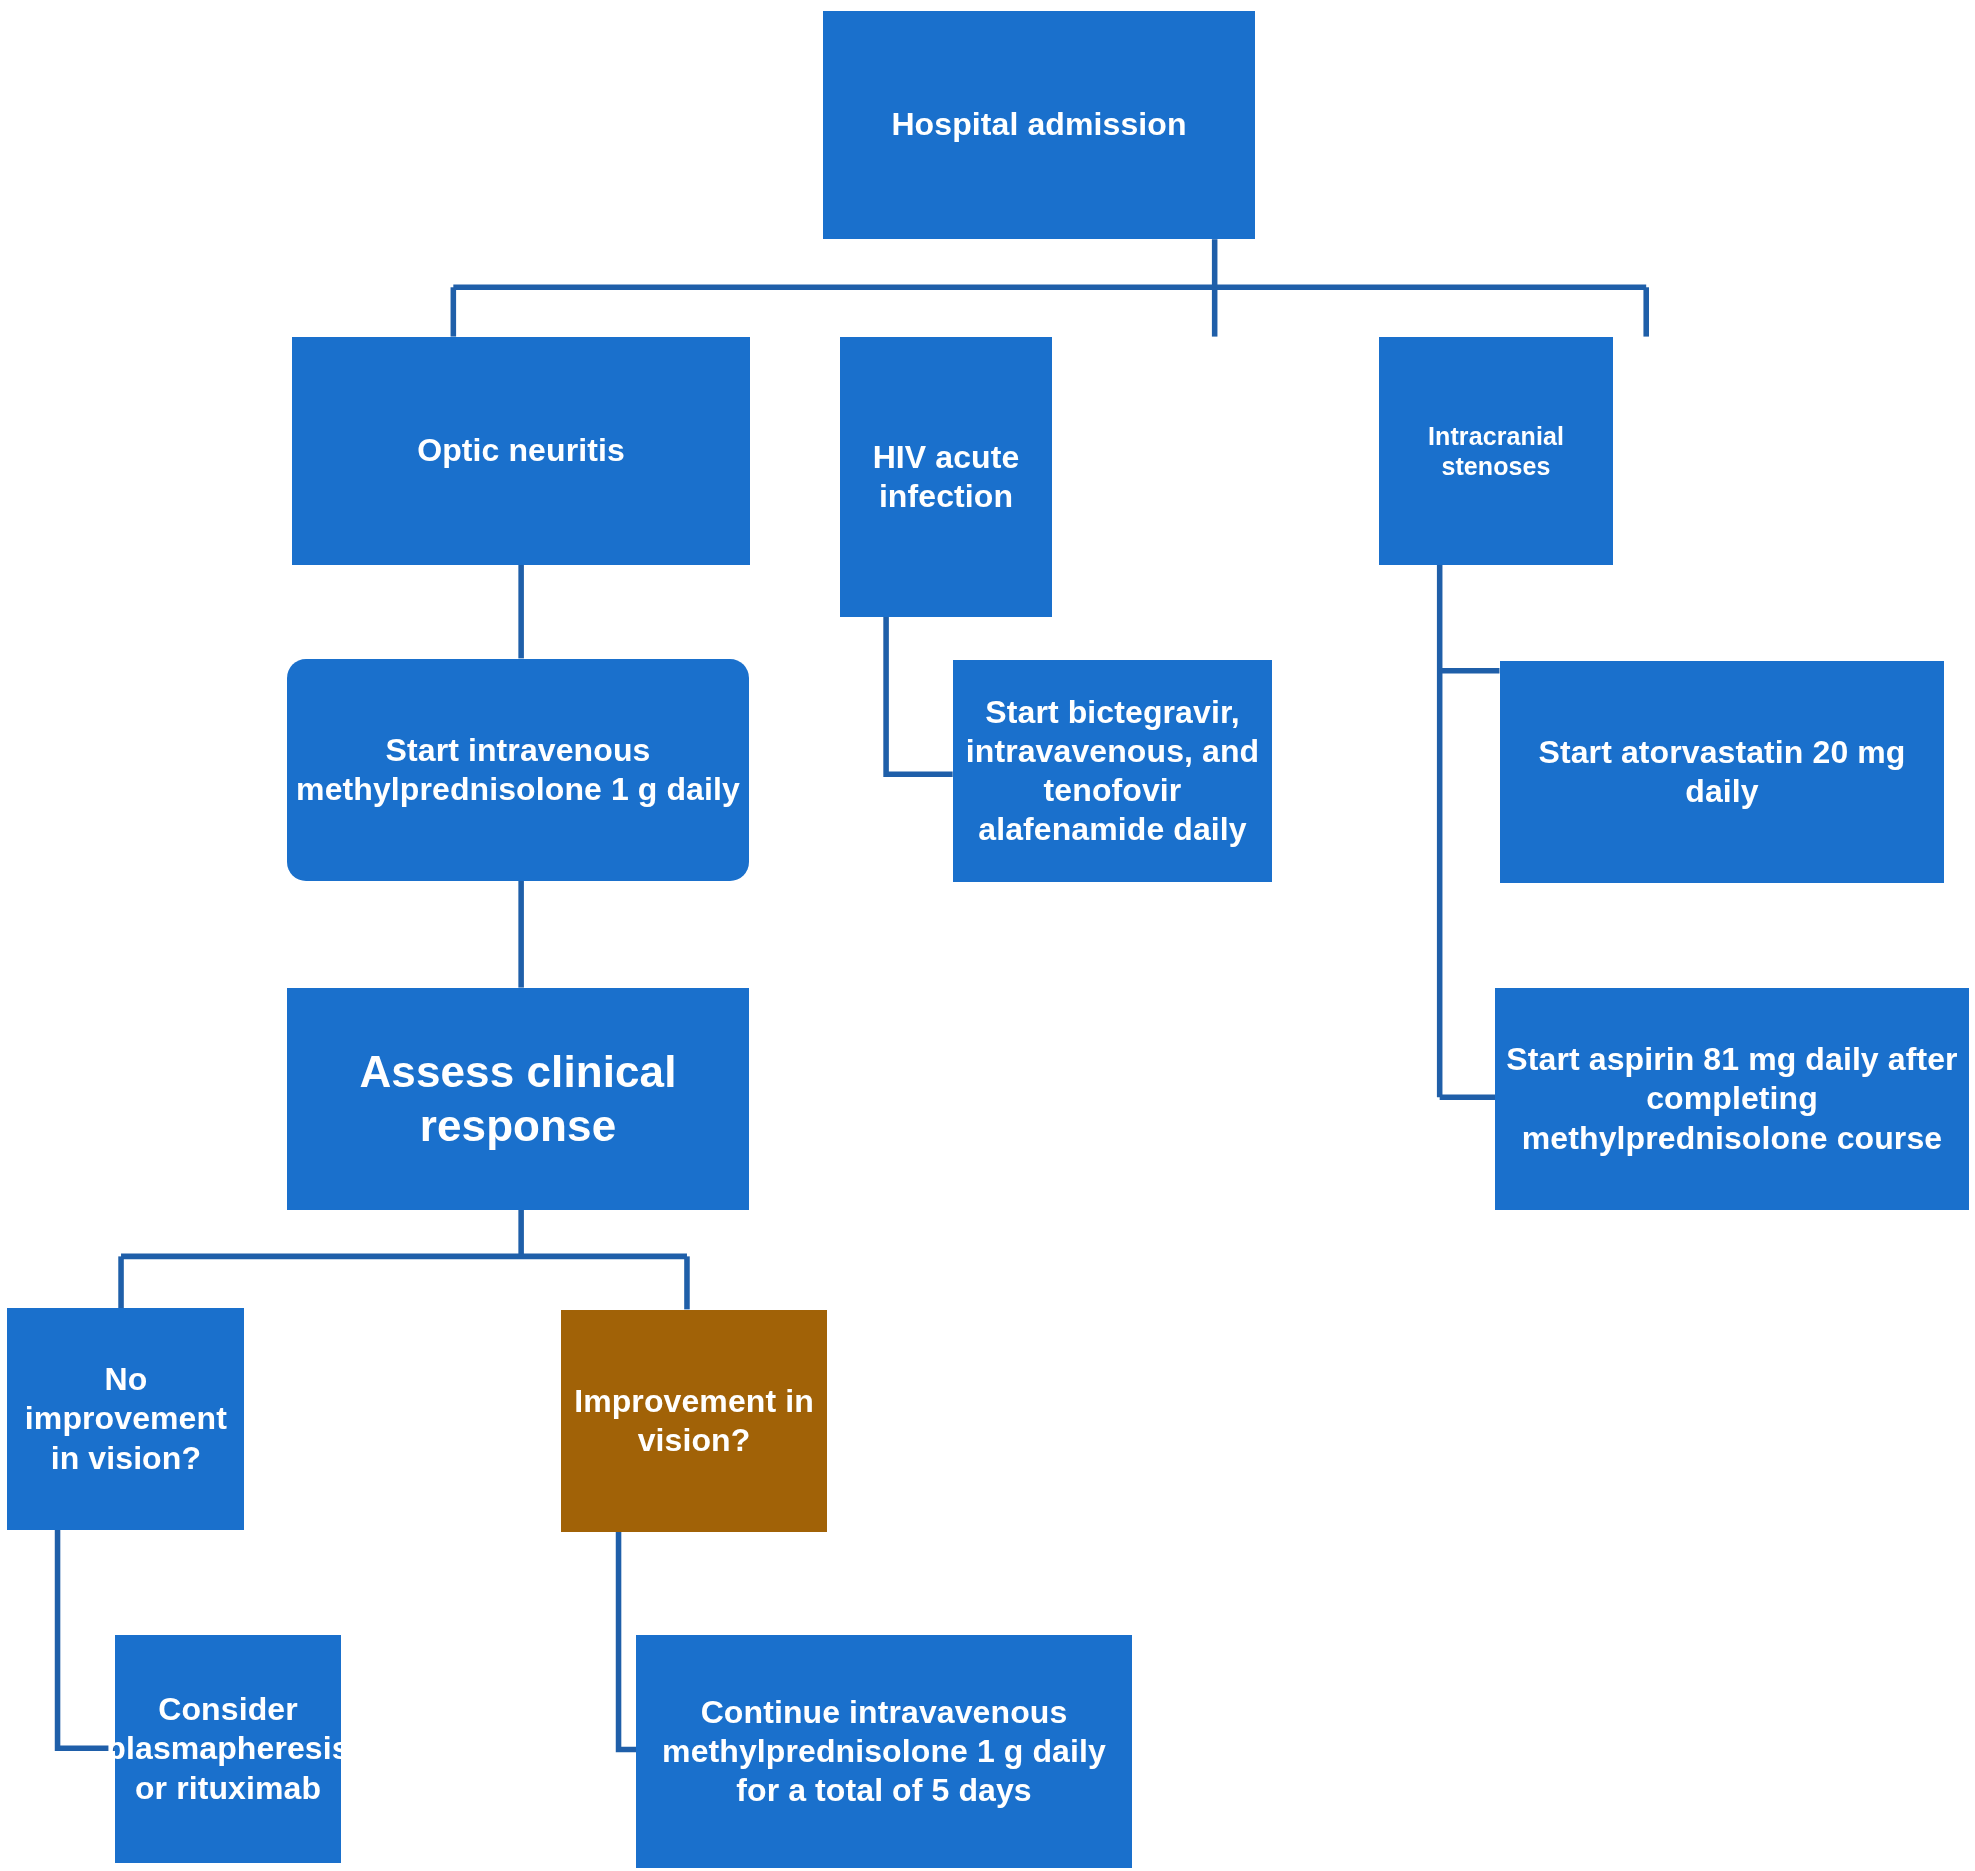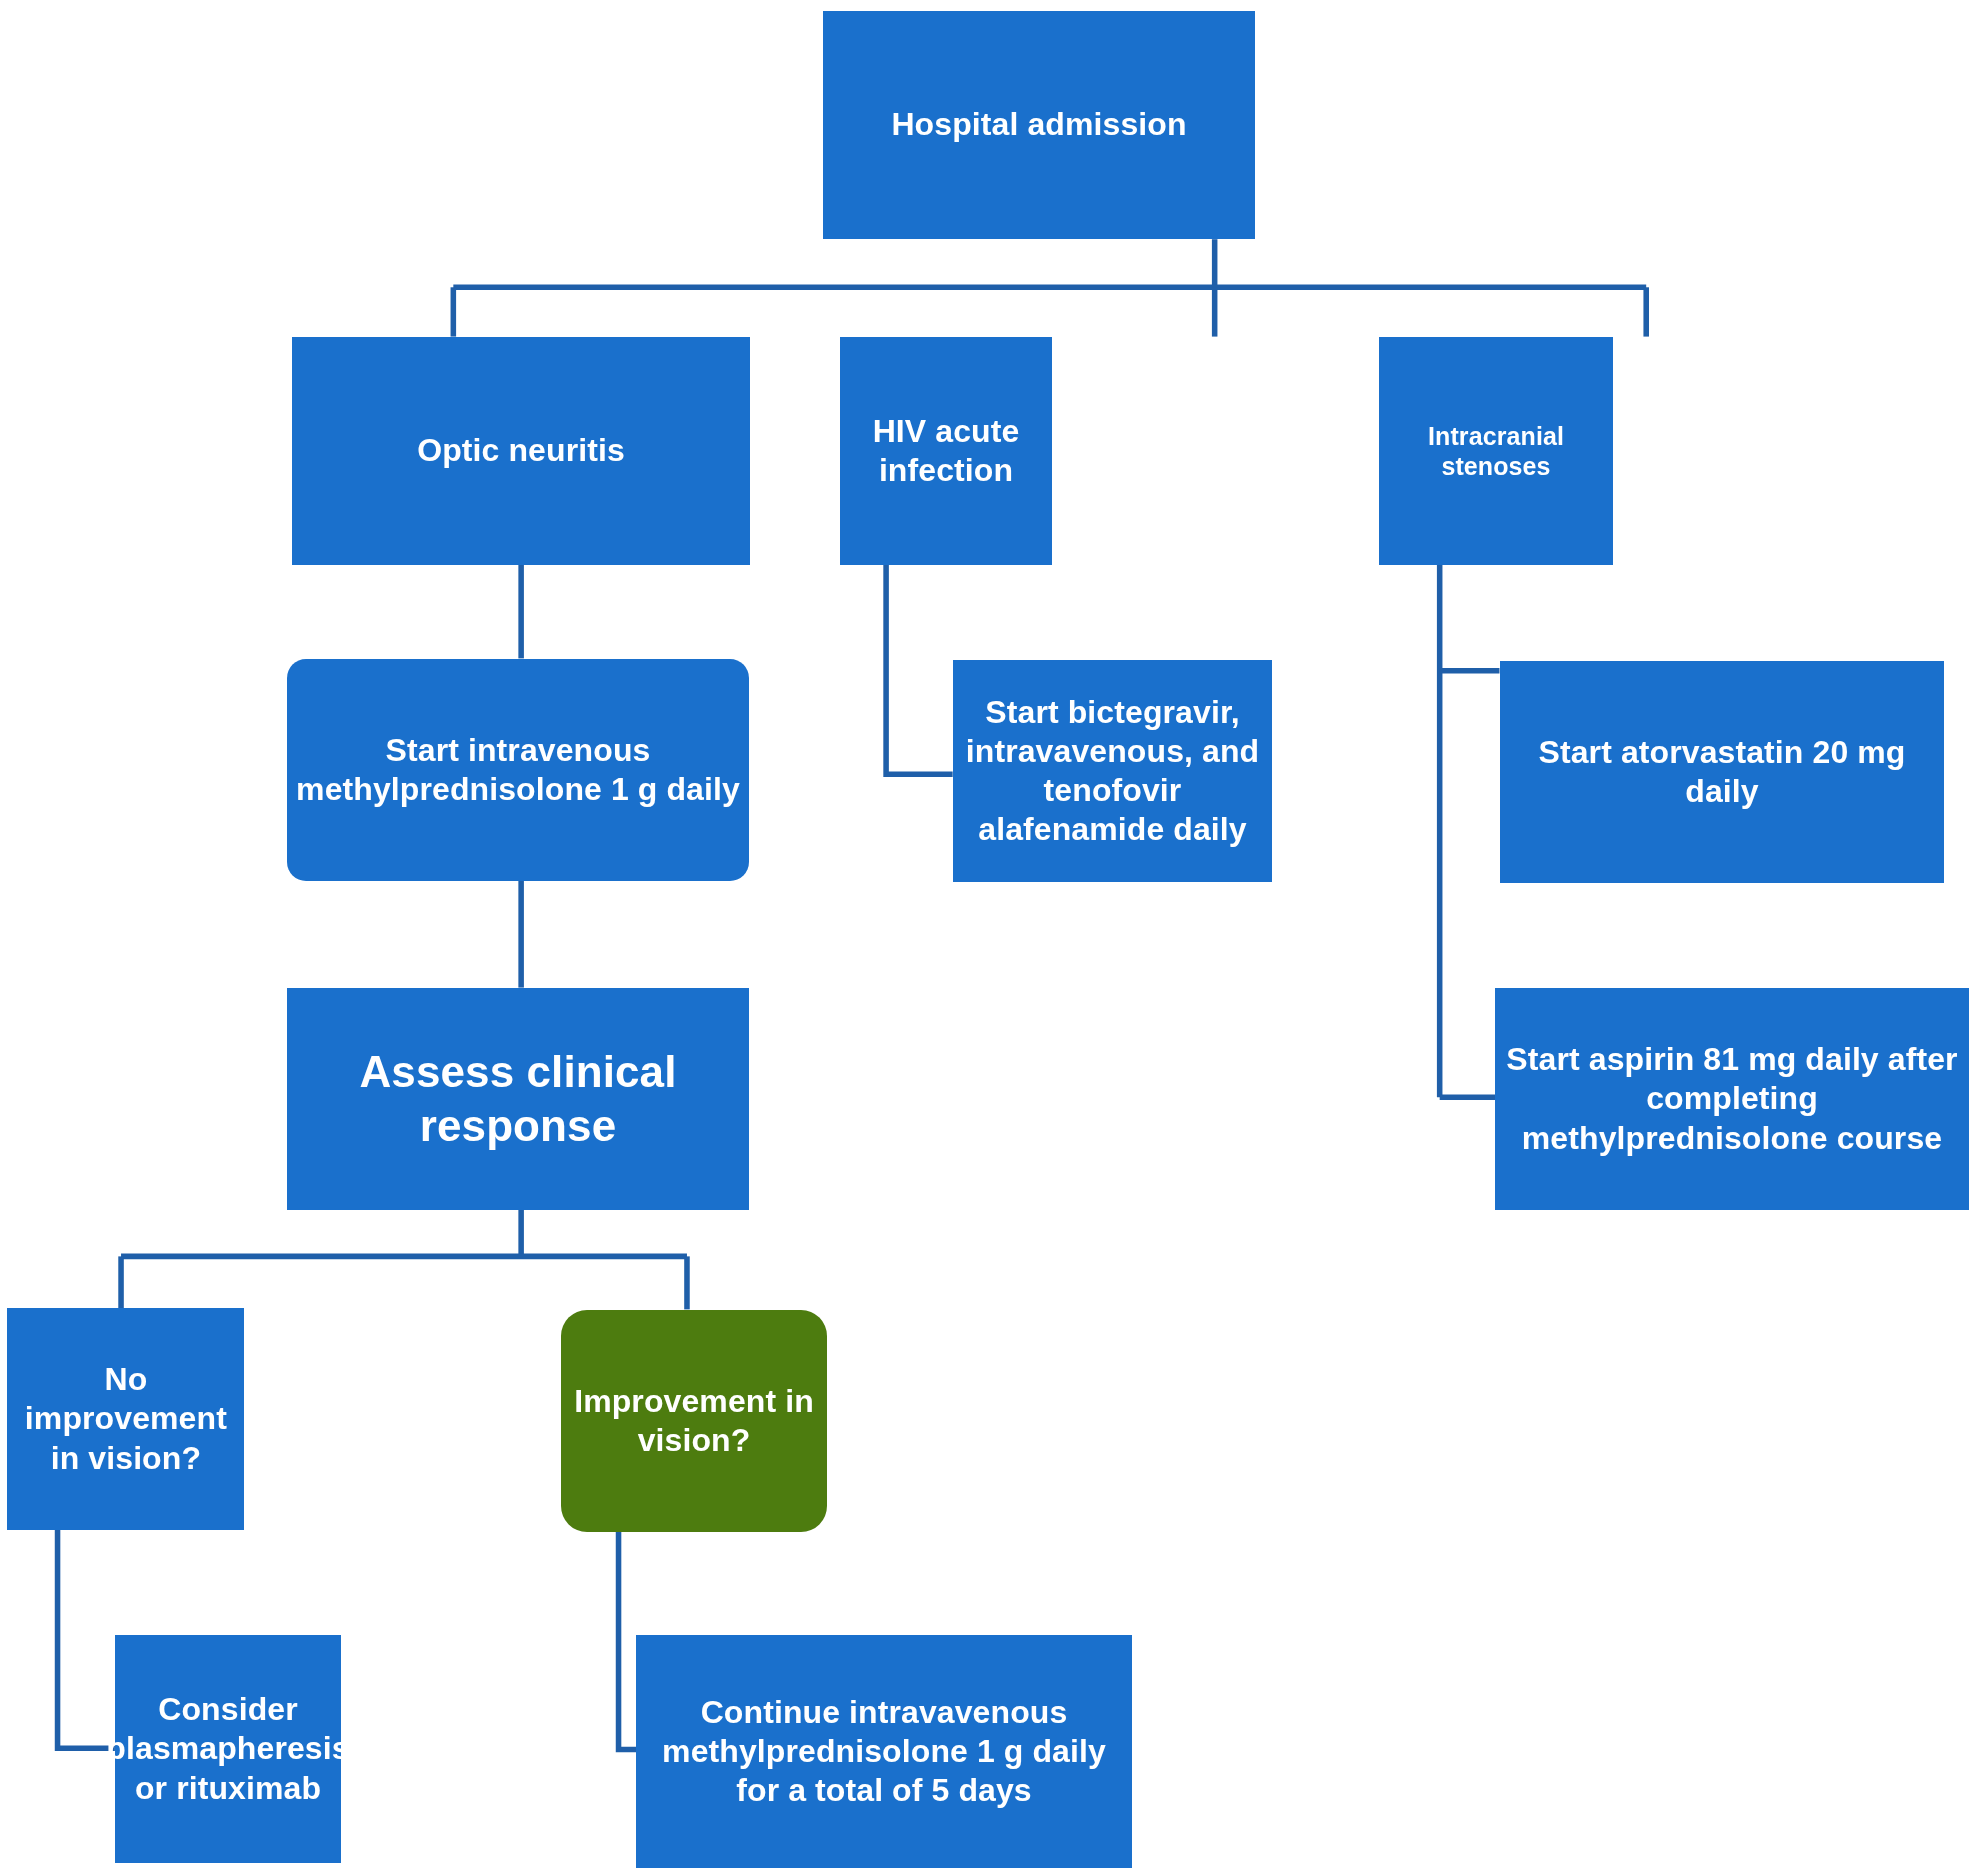--- a/index.html
+++ b/index.html
@@ -61,21 +61,21 @@
       <path d="M 93 2482 L 93 2836 L 186 2836" stroke="#1f5fa9" stroke-width="9" fill="none" stroke-linecap="butt" stroke-linejoin="miter"></path>
       <path d="M 1003 2484 L 1003 2838 L 1032 2838" stroke="#1f5fa9" stroke-width="9" fill="none" stroke-linecap="butt" stroke-linejoin="miter"></path>
     </svg>
   <div id="nodes">
       <div class="node" style="left: 823px; top: 11px; width: 432px; height: 228px; font-size: 32px; background: rgb(26, 112, 204); color: rgb(255, 255, 255);">
         <span>Hospital admission</span>
       </div>
       <div class="node" style="left: 292px; top: 337px; width: 458px; height: 228px; font-size: 32px; background: rgb(26, 112, 204); color: rgb(255, 255, 255);">
         <span>Optic neuritis</span>
       </div>
-      <div class="node" style="left: 840px; top: 337px; width: 212px; height: 228px; font-size: 32px; background: rgb(26, 112, 204); color: rgb(255, 255, 255);">
+      <div class="node" style="left: 840px; top: 337px; width: 212px; height: 280px; font-size: 32px; background: rgb(26, 112, 204); color: rgb(255, 255, 255);">
         <span>HIV acute infection</span>
       </div>
       <div class="node" style="left: 1379px; top: 337px; width: 234px; height: 228px; font-size: 25px; background: rgb(26, 112, 204); color: rgb(255, 255, 255);">
         <span>Intracranial stenoses</span>
       </div>
       <div class="node" style="left: 287px; top: 659px; width: 462px; height: 222px; font-size: 32px; background: rgb(26, 112, 204); color: rgb(255, 255, 255); border-radius: 19px;">
         <span>Start intravenous methylprednisolone 1 g daily</span>
       </div>
       <div class="node" style="left: 953px; top: 660px; width: 319px; height: 222px; font-size: 32px; background: rgb(26, 112, 204); color: rgb(255, 255, 255);">
         <span>Start bictegravir, intravavenous, and tenofovir alafenamide daily</span>
@@ -85,21 +85,21 @@
       </div>
       <div class="node" style="left: 1495px; top: 988px; width: 474px; height: 222px; font-size: 32px; background: rgb(26, 112, 204); color: rgb(255, 255, 255);">
         <span>Start aspirin 81 mg daily after completing methylprednisolone course</span>
       </div>
       <div class="node" style="left: 287px; top: 988px; width: 462px; height: 222px; font-size: 44px; background: rgb(26, 112, 204); color: rgb(255, 255, 255);">
         <span>Assess clinical response</span>
       </div>
       <div class="node" style="left: 7.4px; top: 1308px; width: 237px; height: 222px; font-size: 32px; background: rgb(26, 112, 204); color: rgb(255, 255, 255);">
         <span>No improvement in vision?</span>
       </div>
-      <div class="node" style="left: 561px; top: 1310px; width: 266px; height: 222px; font-size: 32px; background: #4d7c0f; color: rgb(255, 255, 255); border-radius: 26px;">
+      <div class="node" style="left: 561px; top: 1310px; width: 266px; height: 222px; font-size: 32px; background: #a16207; color: rgb(255, 255, 255);">
         <span>Improvement in vision?</span>
       </div>
       <div class="node" style="left: 115px; top: 1635px; width: 226px; height: 228px; font-size: 32px; background: rgb(26, 112, 204); color: rgb(255, 255, 255);">
         <span>Consider plasmapheresis or rituximab</span>
       </div>
       <div class="node" style="left: 636px; top: 1635px; width: 496px; height: 233px; font-size: 32px; background: rgb(26, 112, 204); color: rgb(255, 255, 255);">
         <span>Continue intravavenous methylprednisolone 1 g daily for a total of 5 days</span>
       </div>
     </div>
 </div>

